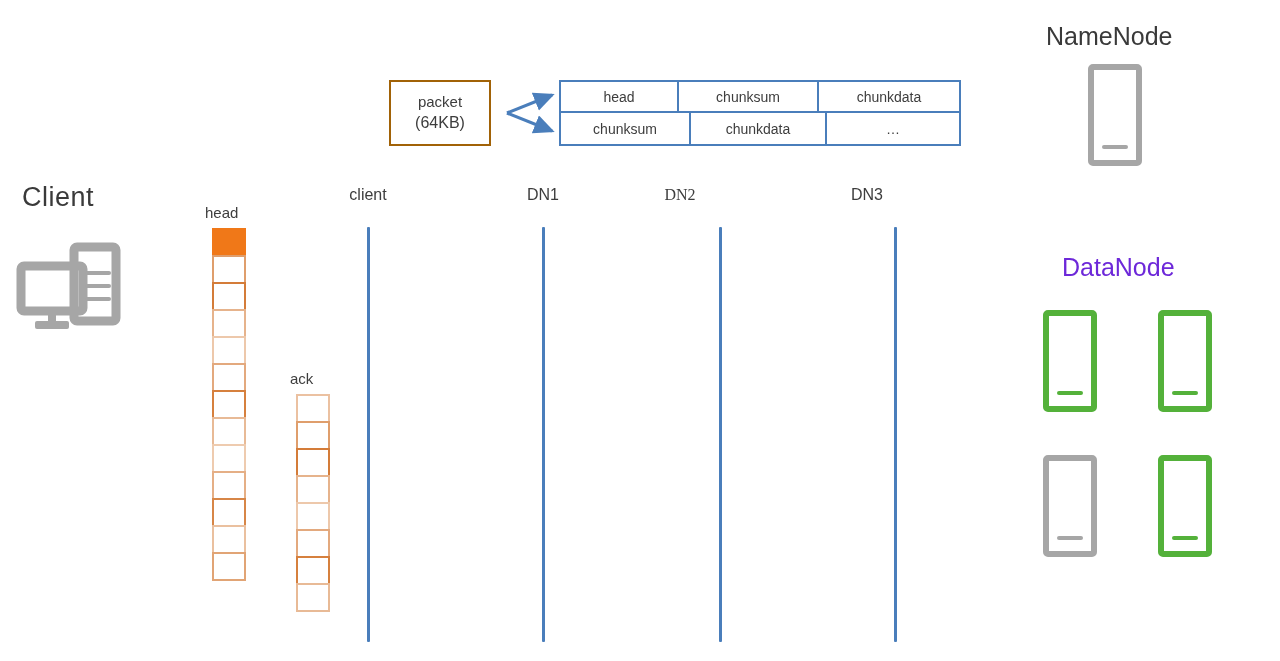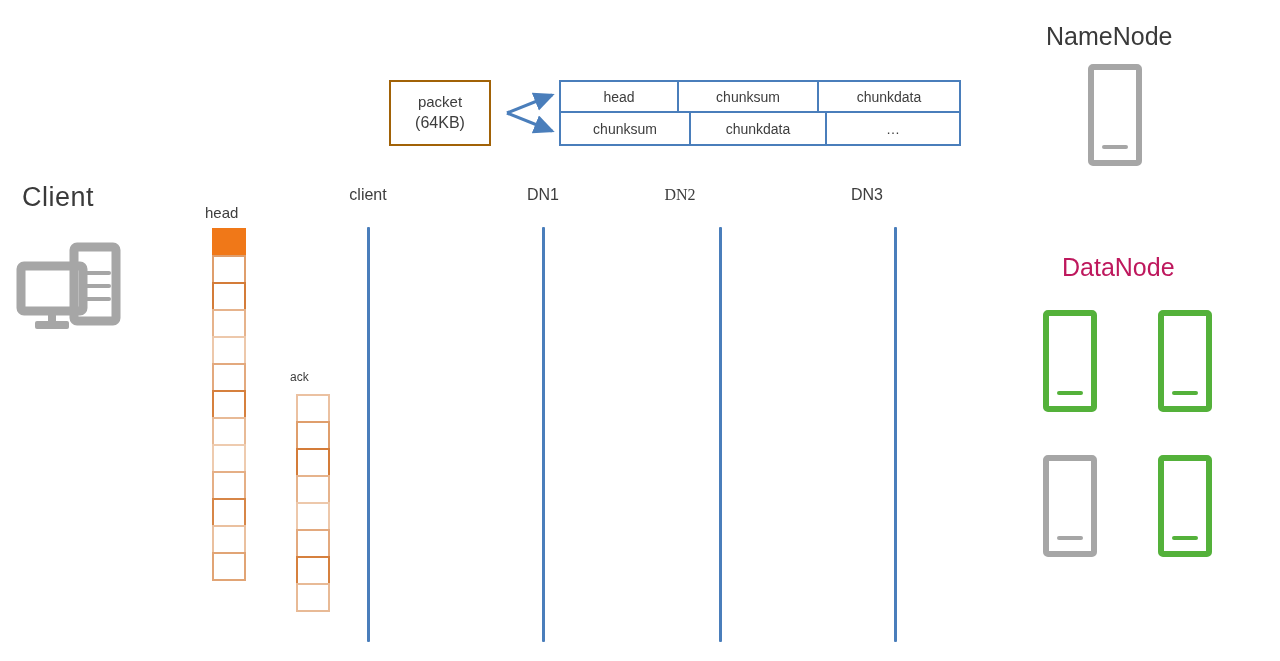--- a/index.html
+++ b/index.html
@@ -37,21 +37,21 @@
     width: 128px; height: 92px;
   }
 
   
   #data-label {
     left: 205px; top: 204px;
     font-size: 15px;
   }
   #ack-label {
     left: 290px; top: 370px;
-    font-size: 12px;
+    font-size: 15px;
   }
   .cellcol {
     position: absolute;
     display: flex;
     flex-direction: column;
   }
   .cell {
     width: 34px;
     height: 29px;
     background: #ffffff;
@@ -126,21 +126,21 @@
 
   
   #namenode-title {
     left: 1046px; top: 22px;
     font-size: 25px;
     color: #3a3a3a;
   }
   #datanode-title {
     left: 1062px; top: 253px;
     font-size: 25px;
-    color: #be185d;
+    color: #6d28d9;
   }
   .server {
     position: absolute;
     width: 54px;
     height: 102px;
     border-width: 6px;
     border-style: solid;
     border-radius: 5px;
     background: #ffffff;
   }

